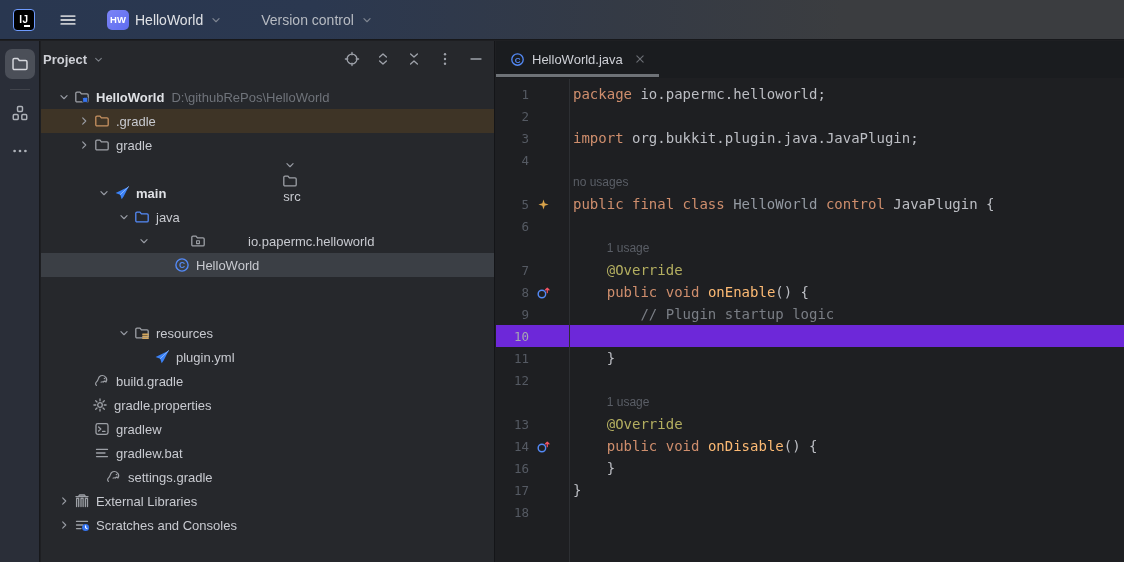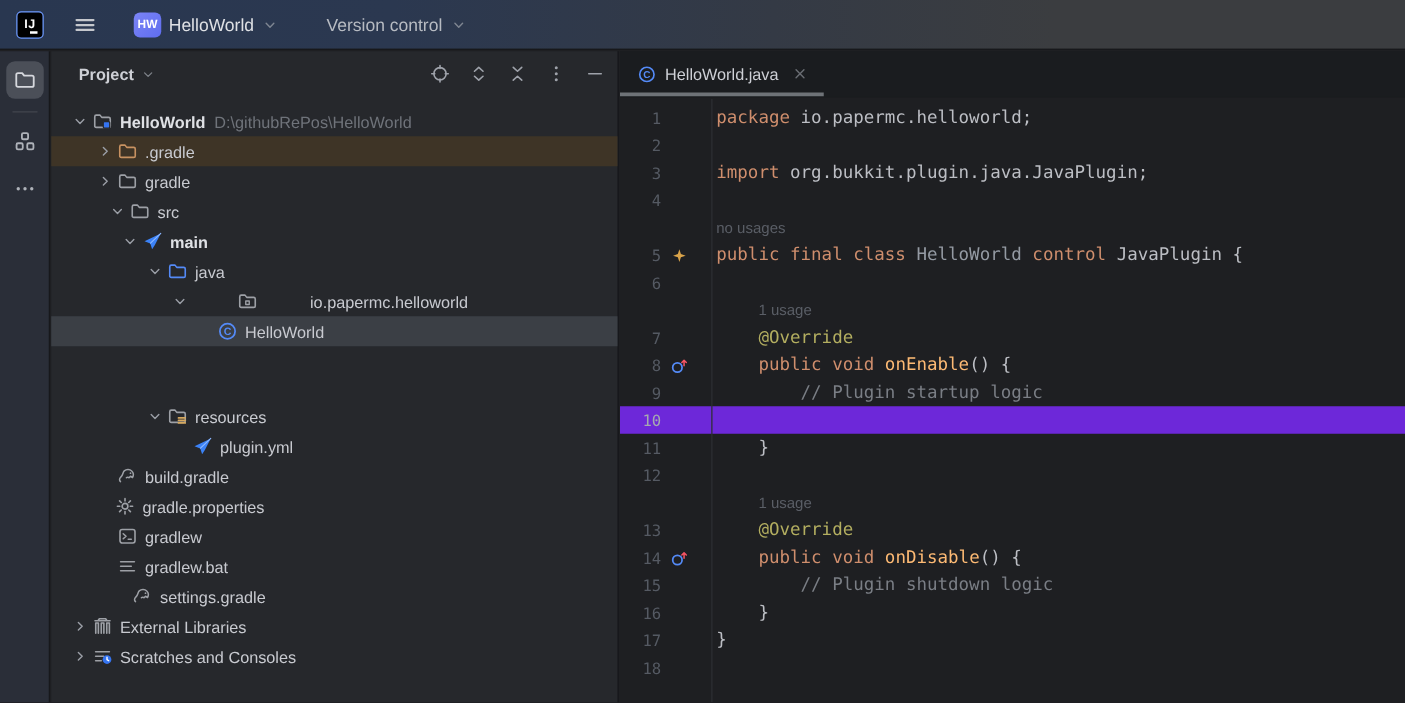--- a/index.html
+++ b/index.html
@@ -23,21 +23,21 @@
 
   
   #toolbar { position:absolute; left:0; top:41px; width:40px; height:521px; background:#2a2e38; border-right:1px solid #17181b;
     display:flex; flex-direction:column; align-items:center; }
   .tw-btn { width:30px; height:30px; border-radius:7px; display:flex; align-items:center; justify-content:center; margin-top:8px; }
   .tw-btn.active { background:#4b4f58; }
   #tw-sep { width:20px; height:1px; background:#42454d; margin-top:10px; }
 
   
   #panel { position:absolute; left:41px; top:41px; width:454px; height:521px; background:#26282c; border-right:1px solid #141518; }
-  #panel-header { height:36px; display:flex; align-items:center; padding:0 10px 0 22px; }
+  #panel-header { height:36px; display:flex; align-items:center; padding:0 10px 0 2px; }
   #panel-title { color:#ced0d6; font-size:13px; font-weight:bold; display:flex; align-items:center; gap:5px; }
   #panel-actions { margin-left:auto; display:flex; align-items:center; gap:15px; }
   .ph-icon { display:flex; }
   #tree { padding-top:8px; }
   .trow { height:24px; display:flex; align-items:center; font-size:13px; color:#c8cad0; width:100%; }
   .trow .slot { width:18px; height:16px; display:flex; align-items:center; justify-content:center; flex:none; }
   .trow .ticon { width:18px; height:16px; display:flex; align-items:center; justify-content:center; flex:none; }
   .trow .tlabel { margin-left:5px; white-space:nowrap; }
   .trow .tpath { margin-left:7px; color:#6f737a; white-space:nowrap; }
   .trow.sel { background:#3b3f45; }
@@ -206,21 +206,21 @@
               <path d="M6.5 4.5 10 8l-3.5 3.5"></path>
             </svg>
           </span>
           <span class="ticon">
             <svg width="16" height="16" viewBox="0 0 16 16" fill="none" stroke="#9DA0A6" stroke-width="1.3" stroke-linecap="round" stroke-linejoin="round">
               <path d="M1.8 4.3c0-.7.5-1.2 1.2-1.2h3l1.4 1.8h5.6c.7 0 1.2.5 1.2 1.2v5.6c0 .7-.5 1.2-1.2 1.2H3c-.7 0-1.2-.5-1.2-1.2z"></path>
             </svg>
           </span>
           <span class="tlabel">gradle</span>
         </div>
-        <div class="trow" style="padding-left: 44px;">
+        <div class="trow" style="padding-left: 44px; flex-direction: column;">
           <span class="slot">
             <svg width="14" height="14" viewBox="0 0 16 16" fill="none" stroke="#9a9ea6" stroke-width="1.3" stroke-linecap="round" stroke-linejoin="round">
               <path d="M4.5 6.5 8 10l3.5-3.5"></path>
             </svg>
           </span>
           <span class="ticon">
             <svg width="16" height="16" viewBox="0 0 16 16" fill="none" stroke="#9DA0A6" stroke-width="1.3" stroke-linecap="round" stroke-linejoin="round">
               <path d="M1.8 4.3c0-.7.5-1.2 1.2-1.2h3l1.4 1.8h5.6c.7 0 1.2.5 1.2 1.2v5.6c0 .7-.5 1.2-1.2 1.2H3c-.7 0-1.2-.5-1.2-1.2z"></path>
             </svg>
           </span>
@@ -530,27 +530,20 @@
                 <svg width="15" height="15" viewBox="0 0 16 16" fill="none" stroke="#9DA0A6" stroke-width="1.3" stroke-linecap="round" stroke-linejoin="round">
                   <circle cx="6.3" cy="9.6" r="4" stroke="#548AF7" stroke-width="1.5"></circle>
                   <path d="M12 8.2V3.4M12 3.4l-1.9 1.9M12 3.4l1.9 1.9" stroke="#F75464" stroke-width="1.3"></path>
                 </svg>
               </span>
             </span>
             <span class="ctext" style="padding-left: 37.72px;"><span class="tk-k">public void </span><span class="tk-m">onDisable</span><span class="tk-p">() {</span></span>
           </div>
           <div class="crow">
             <span class="gut">
-              <span class="gnum">15</span>
-              <span class="gicon"></span>
-            </span>
-            <span class="ctext" style="padding-left: 71.44px;"><span class="tk-c">// Plugin shutdown logic</span></span>
-          </div>
-          <div class="crow">
-            <span class="gut">
               <span class="gnum">16</span>
               <span class="gicon"></span>
             </span>
             <span class="ctext" style="padding-left: 37.72px;"><span class="tk-p">}</span></span>
           </div>
           <div class="crow">
             <span class="gut">
               <span class="gnum">17</span>
               <span class="gicon"></span>
             </span>

